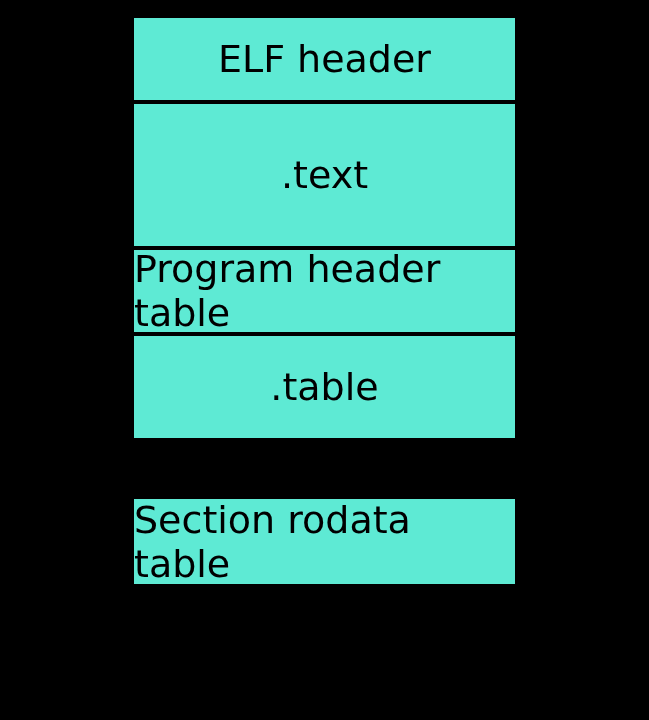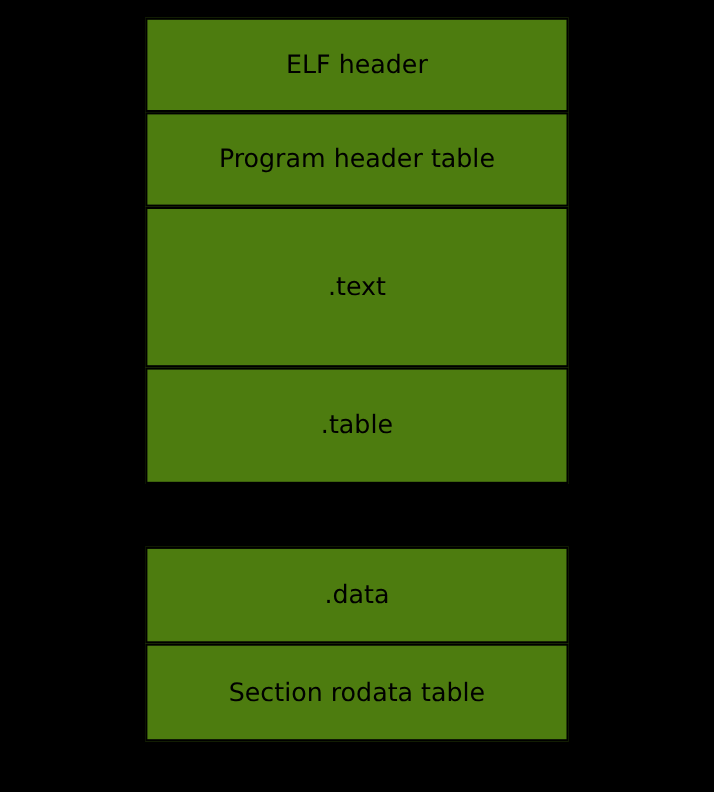--- a/index.html
+++ b/index.html
@@ -14,26 +14,26 @@
       font-family: "DejaVu Sans", "Arial", sans-serif;
       position: relative;
     }
     .container {
       position: absolute;
       left: 132px;
       top: 16px;
       width: 385px;
     }
     .block {
-      background: #4d7c0f;
+      background: #5eead4;
       border: 2px solid #000000;
       display: flex;
       align-items: center;
       justify-content: center;
-      font-size: 23px;
+      font-size: 38px;
       color: #000000;
     }
     .group1 {
       display: flex;
       flex-direction: column;
     }
     .group2 {
       display: flex;
       flex-direction: column;
       margin-top: 57px;
@@ -58,31 +58,28 @@
     }
   </style>
 </head>
 <body>
 
 <div class="container">
   <div class="group1">
     <div class="block elf-header">
       <span>ELF header</span>
     </div>
+    <div class="block text-section">
+      <span>.text</span>
+    </div>
     <div class="block program-header">
       <span>Program header table</span>
-    </div>
-    <div class="block text-section">
-      <span>.text</span>
     </div>
     <div class="block rodata-section">
       <span>.table</span>
     </div>
   </div>
   <div class="group2">
-    <div class="block data-section">
-      <span>.data</span>
-    </div>
     <div class="block section-header">
       <span>Section rodata table</span>
     </div>
   </div>
 </div>
 
 </body></html>

